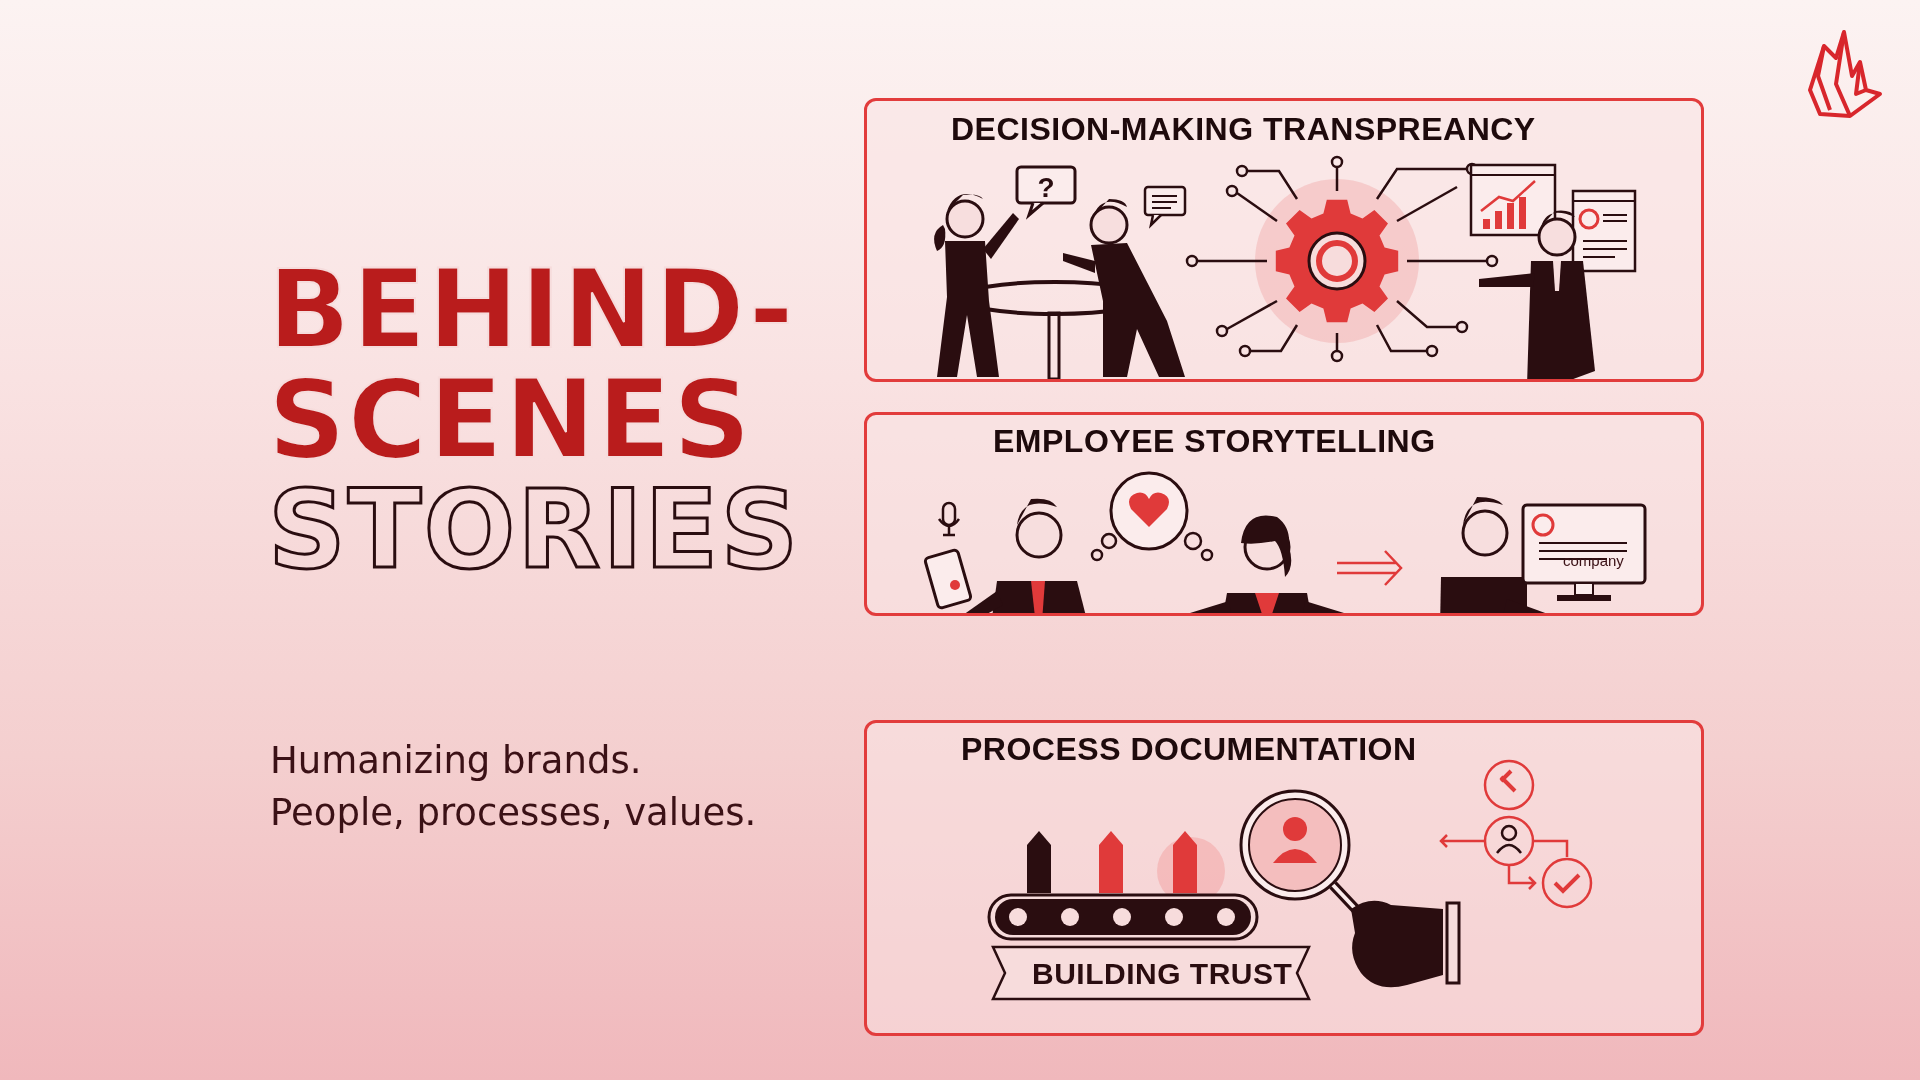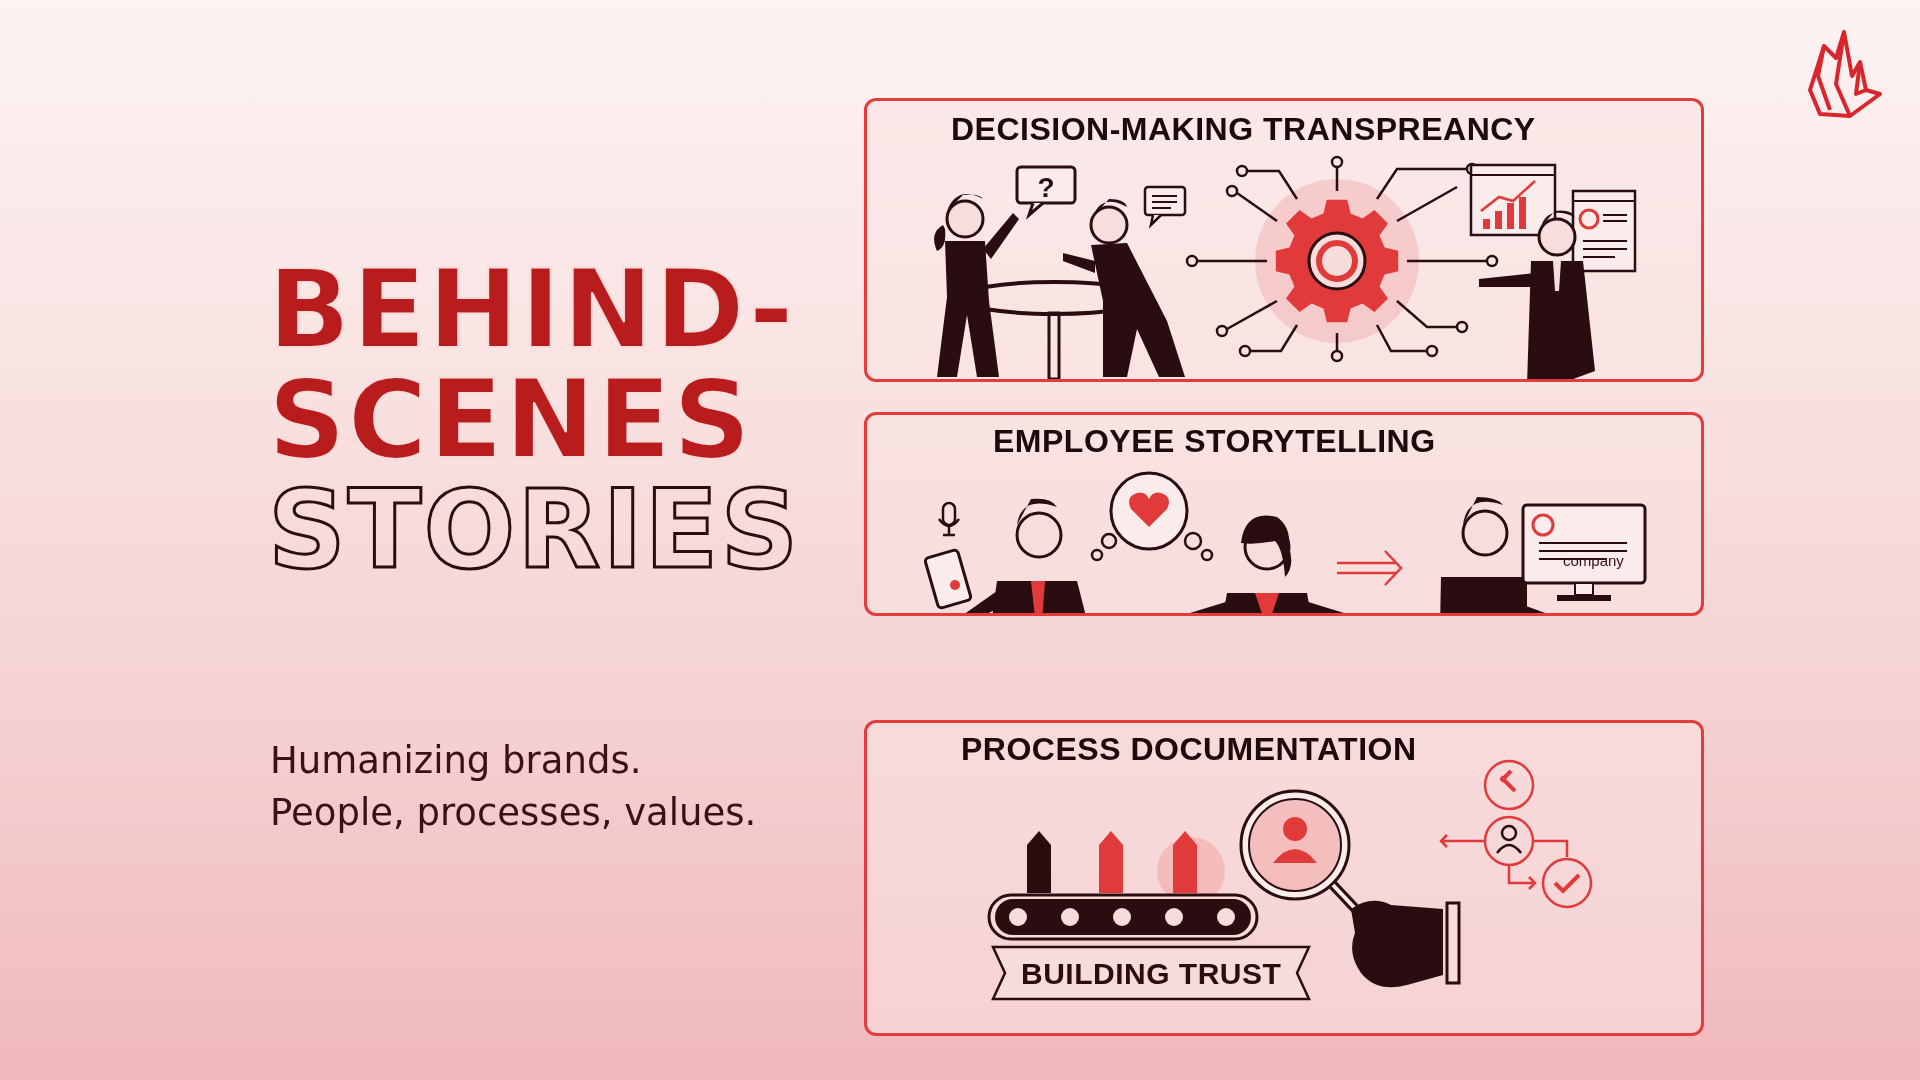--- a/index.html
+++ b/index.html
@@ -73,21 +73,21 @@
     color: transparent;
     -webkit-text-stroke: 2px #3b1116;
     letter-spacing: 1px;
   }
   .company-text {
     position: absolute;
     font-family: "Liberation Sans", sans-serif;
     font-size: 15px; color: #3b1116;
   }
   .trust-text {
-    position: absolute; left: 154px; top: 234px;
+    position: absolute; left: 165px; top: 234px;
     font-family: "Liberation Sans", sans-serif;
     font-weight: bold; font-size: 30px; color: #2a0d10;
     letter-spacing: 0.5px;
   }
 </style>
 </head>
 <body>
 
 <svg class="logo" viewBox="0 0 90 92">
   <g fill="none" stroke="#d8262c" stroke-width="4" stroke-linejoin="round">

